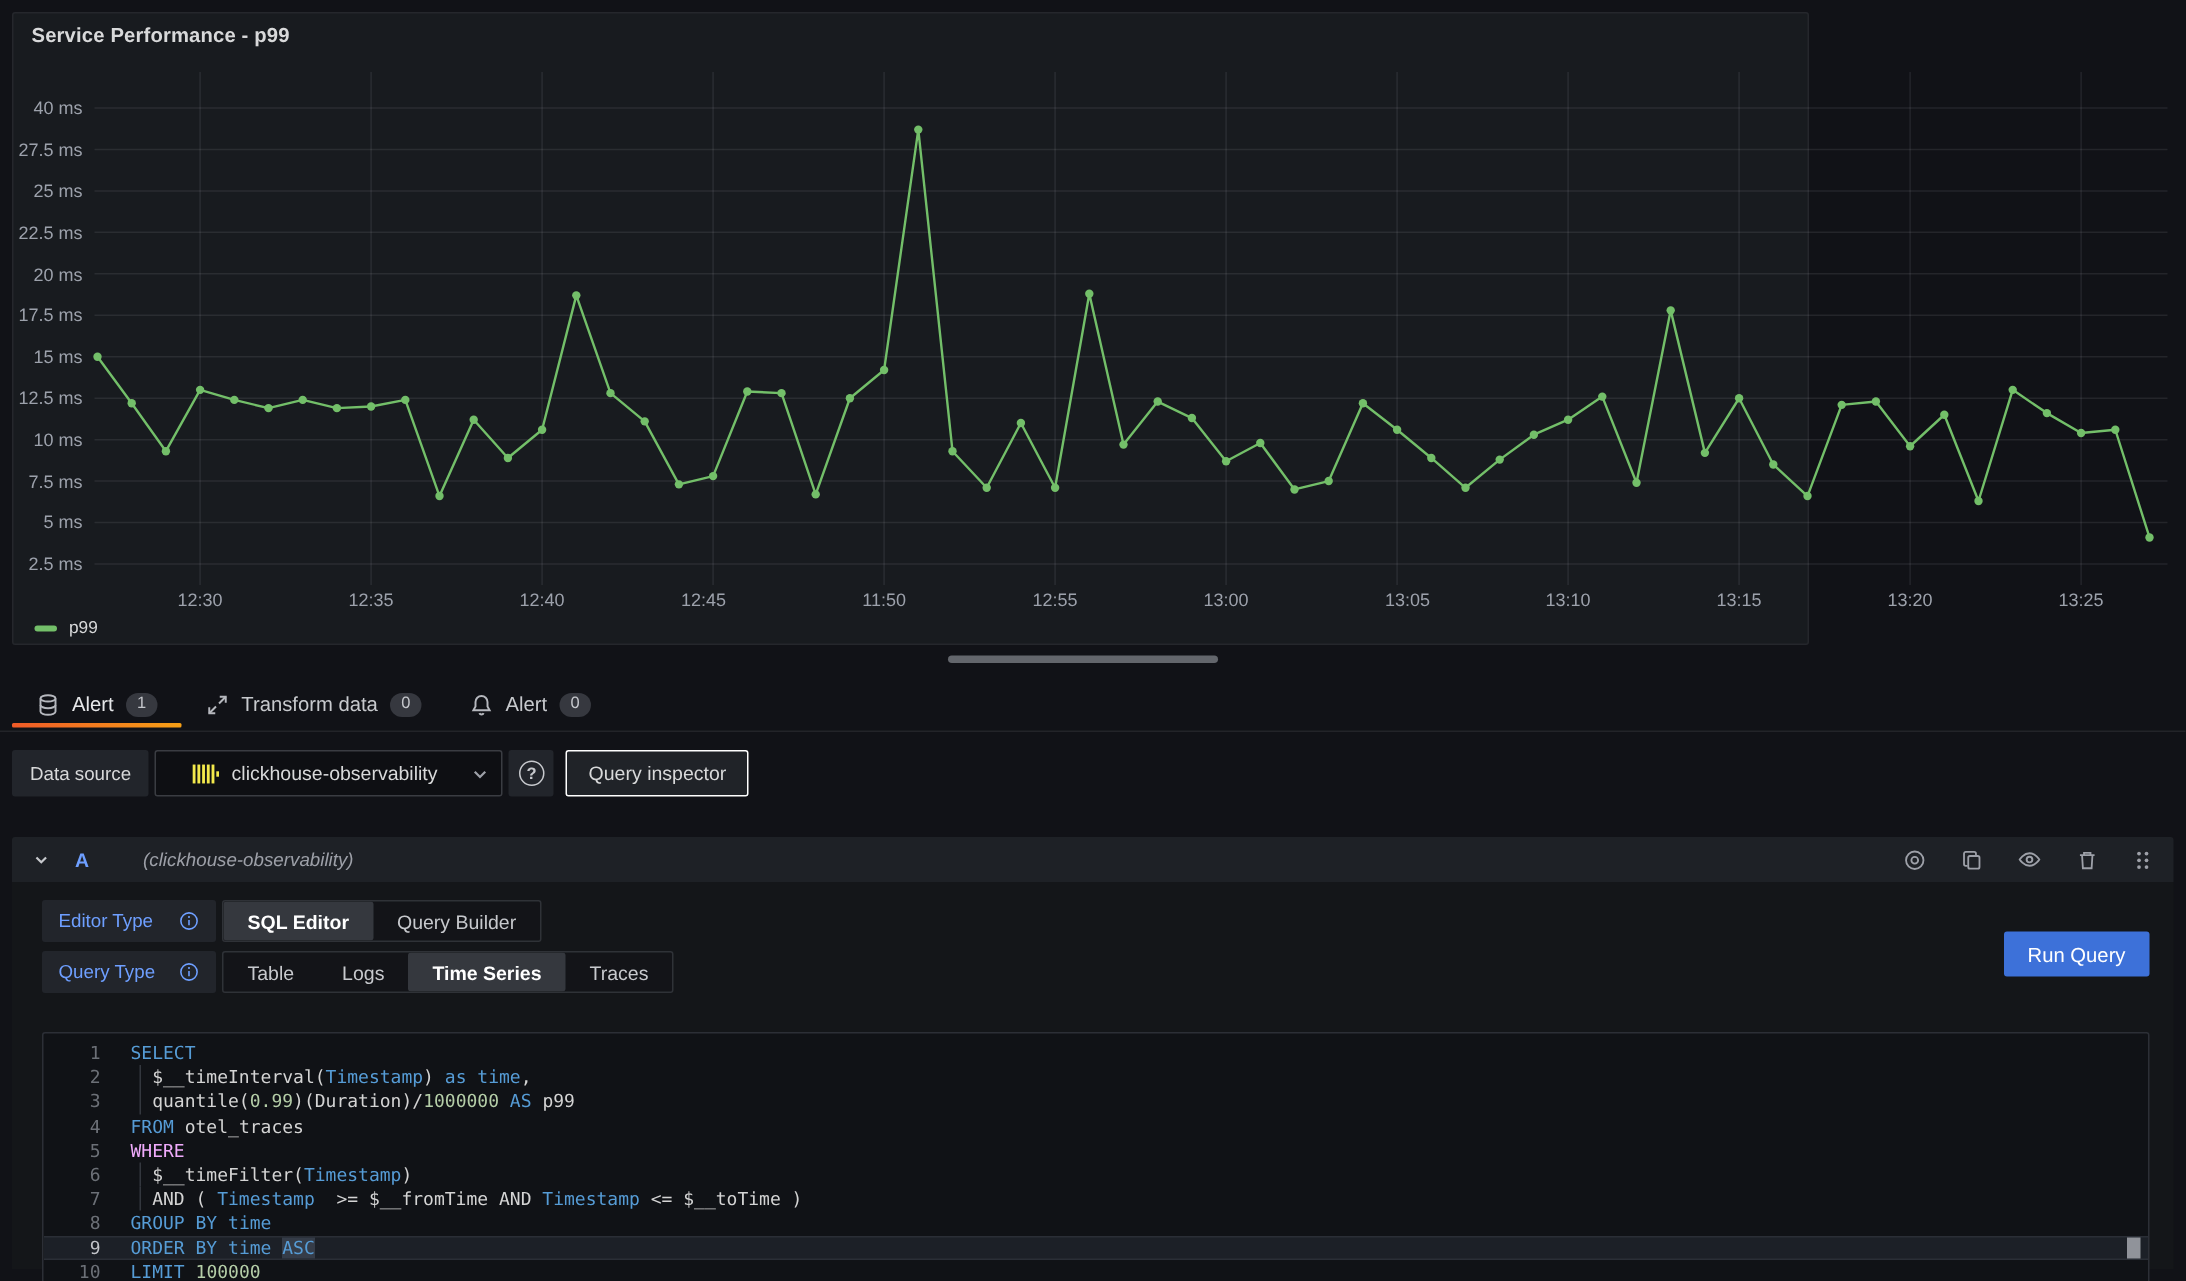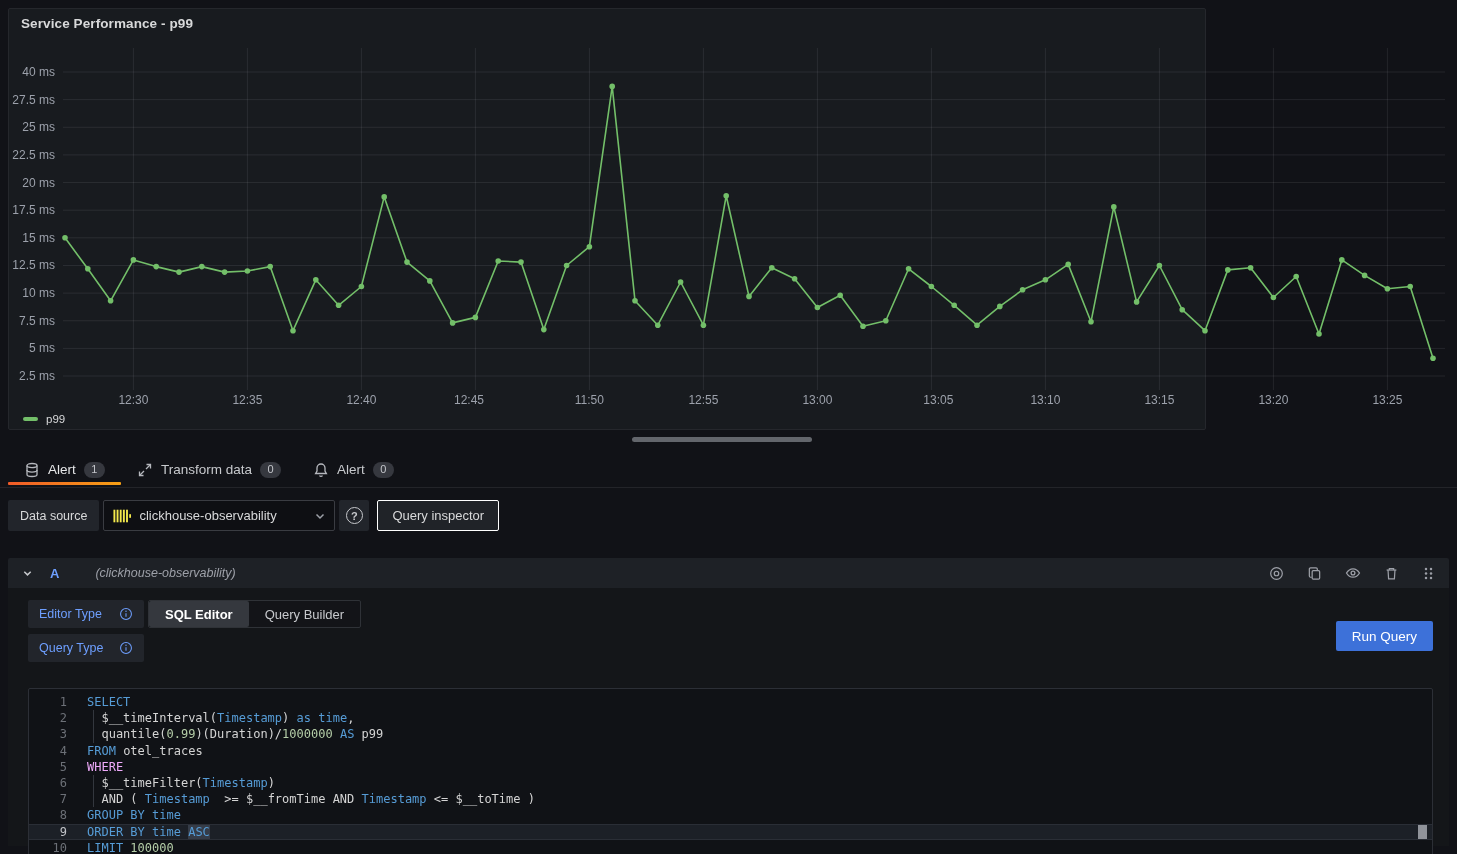--- a/index.html
+++ b/index.html
@@ -29,21 +29,21 @@
   .tab.active{color:#e6e7e9;font-weight:500;}
   .tab.active::after{content:"";position:absolute;left:0;right:0;bottom:2px;height:3px;
     background:linear-gradient(90deg,#f05a28,#fbca0a 160%);border-radius:1px;}
   .badge{background:#36383f;color:#c4c6cb;font-size:11px;font-weight:500;border-radius:9px;padding:1.5px 7.5px;line-height:13px;}
 
   
   .toolbar{position:absolute;left:8px;top:500px;width:1441px;height:31px;display:flex;align-items:stretch;}
   .ds-label{background:#22252b;border-radius:2px;padding:0 12px;display:flex;align-items:center;
     font-size:12.5px;font-weight:500;color:#d8d9da;}
   .ds-picker{margin-left:4px;width:232px;background:#0e0f13;border:1px solid #3a3c42;border-radius:2px;
-    display:flex;align-items:center;padding:0 8px 0 9px;cursor:pointer;}
+    display:flex;align-items:center;padding:0 8px 0 24px;cursor:pointer;}
   .ds-name{font-size:13px;color:#d8d9da;margin-left:8px;flex:1;}
   .icon-btn{margin-left:4px;width:30px;background:#22252b;border-radius:2px;display:flex;align-items:center;
     justify-content:center;cursor:pointer;color:#c7c9cd;}
   .qmark{width:17px;height:17px;border:1.4px solid #c7c9cd;border-radius:50%;display:flex;align-items:center;
     justify-content:center;font-size:11px;font-weight:600;color:#c7c9cd;}
   .options-chip{margin-left:6px;flex:1;background:#1b1e23;border-radius:2px;display:flex;align-items:center;
     padding:0 14px;gap:0;}
   .options-link{color:#6e9fff;font-size:13px;margin-left:14px;cursor:pointer;}
   .opt-stat{color:#9d9fa6;font-size:12.5px;margin-left:28px;}
   .inspector-btn{margin-left:8px;background:#202328;border:1px solid #ffffff;border-radius:2px;
@@ -347,20 +347,26 @@
       <div class="chip-label">
         <span>Query Type</span>
         <span class="info">
           <svg width="14" height="14" viewBox="0 0 16 16" fill="none" stroke="currentColor" stroke-width="1.2">
             <circle cx="8" cy="8" r="6.2"></circle>
               <circle cx="8" cy="4.9" r="0.8" fill="currentColor" stroke="none"></circle>
               <path d="M8 7.2v4"></path>
           </svg>
         </span>
       </div>
+      <div class="radio-group">
+        <span class="radio-opt">Table</span>
+        <span class="radio-opt">Logs</span>
+        <span class="radio-opt selected">Time Series</span>
+        <span class="radio-opt">Traces</span>
+      </div>
     </div>
     <button class="run-query">Run Query</button>
     <div class="code-editor" id="code-editor">
         <div class="code-line"><span class="gutter">1</span><span class="code-text"><span style="color: rgb(86, 156, 214);">SELECT</span></span></div>
         <div class="code-line"><span class="gutter">2</span><span class="indent-guide"></span><span class="code-text"><span style="color: rgb(212, 212, 212);">  $__timeInterval(</span><span style="color: rgb(86, 156, 214);">Timestamp</span><span style="color: rgb(212, 212, 212);">) </span><span style="color: rgb(86, 156, 214);">as</span><span style="color: rgb(212, 212, 212);"> </span><span style="color: rgb(86, 156, 214);">time</span><span style="color: rgb(212, 212, 212);">,</span></span></div>
         <div class="code-line"><span class="gutter">3</span><span class="indent-guide"></span><span class="code-text"><span style="color: rgb(212, 212, 212);">  quantile(</span><span style="color: rgb(181, 206, 168);">0.99</span><span style="color: rgb(212, 212, 212);">)(Duration)/</span><span style="color: rgb(181, 206, 168);">1000000</span><span style="color: rgb(212, 212, 212);"> </span><span style="color: rgb(86, 156, 214);">AS</span><span style="color: rgb(212, 212, 212);"> p99</span></span></div>
         <div class="code-line"><span class="gutter">4</span><span class="code-text"><span style="color: rgb(86, 156, 214);">FROM</span><span style="color: rgb(212, 212, 212);"> otel_traces</span></span></div>
         <div class="code-line"><span class="gutter">5</span><span class="code-text"><span style="color: #f0abfc; text-align: center;">WHERE</span></span></div>
         <div class="code-line"><span class="gutter">6</span><span class="indent-guide"></span><span class="code-text"><span style="color: rgb(212, 212, 212);">  $__timeFilter(</span><span style="color: rgb(86, 156, 214);">Timestamp</span><span style="color: rgb(212, 212, 212);">)</span></span></div>
         <div class="code-line"><span class="gutter">7</span><span class="indent-guide"></span><span class="code-text"><span style="color: rgb(212, 212, 212);">  AND ( </span><span style="color: rgb(86, 156, 214);">Timestamp</span><span style="color: rgb(212, 212, 212);">  &gt;= $__fromTime AND </span><span style="color: rgb(86, 156, 214);">Timestamp</span><span style="color: rgb(212, 212, 212);"> &lt;= $__toTime )</span></span></div>

